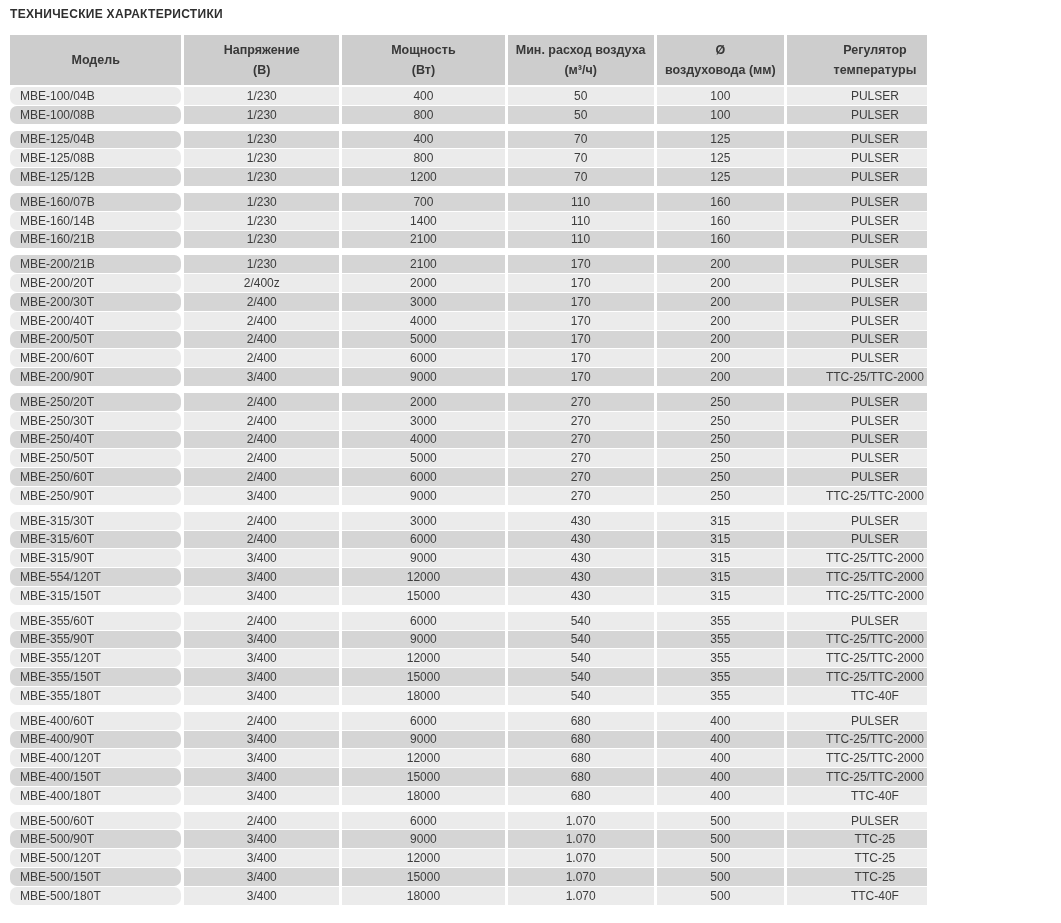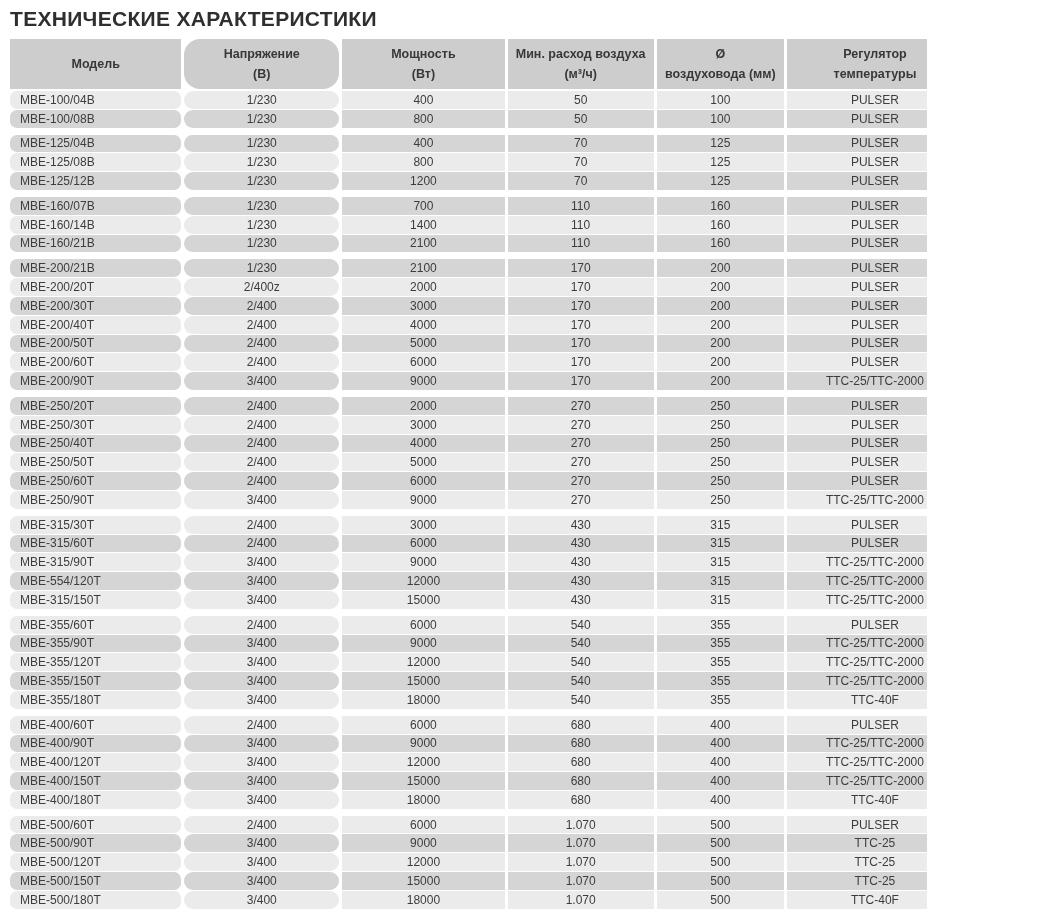--- a/index.html
+++ b/index.html
@@ -13,25 +13,25 @@
   * { box-sizing: border-box; }
   html, body { margin: 0; padding: 0; background: var(--page); }
   body {
     font-family: "Liberation Sans", sans-serif;
     width: 1061px;
     height: 923px;
     overflow: hidden;
   }
   .page { padding: 4px 10px 0 10px; }
   .page-title {
-    font-size: 21px;
+    font-size: 12px;
     font-weight: bold;
     color: var(--title);
     letter-spacing: 0.3px;
-    margin: 3px 0 8px 0;
+    margin: 3px 0 14px 0;
   }
   .spec-table { width: 915px; }
   .hrow, .row { display: flex; gap: 3px; }
   .hrow { margin-bottom: 2px; }
   .row { margin-bottom: 1px; }
   .cell {
     background: var(--light);
     color: var(--text);
     font-size: 12px;
     display: flex;
@@ -47,21 +47,21 @@
     background: var(--header);
     height: 50px;
     flex-direction: column;
     justify-content: center;
     font-weight: bold;
     font-size: 12.5px;
     line-height: 20px;
     color: #383838;
   }
   .c0 { flex: 0 0 18.73%; }
-  .c1 { flex: 0 0 16.91%; border-radius: 16px; }
+  .c1 { flex: 0 0 16.91%; }
   .c2 { flex: 0 0 17.77%; }
   .c3 { flex: 0 0 15.95%; }
   .c4 { flex: 0 0 13.93%; }
   .c5 { flex: 0 0 15.27%; padding-left: 36px; }
   .cell.c0:not(.hcell) { justify-content: flex-start; padding-left: 10px; border-radius: 7px; }
   .hcell.c0 { align-items: center; }
   .group { margin-bottom: 7px; }
   .group:last-child { margin-bottom: 0; }
 </style>
 </head>

